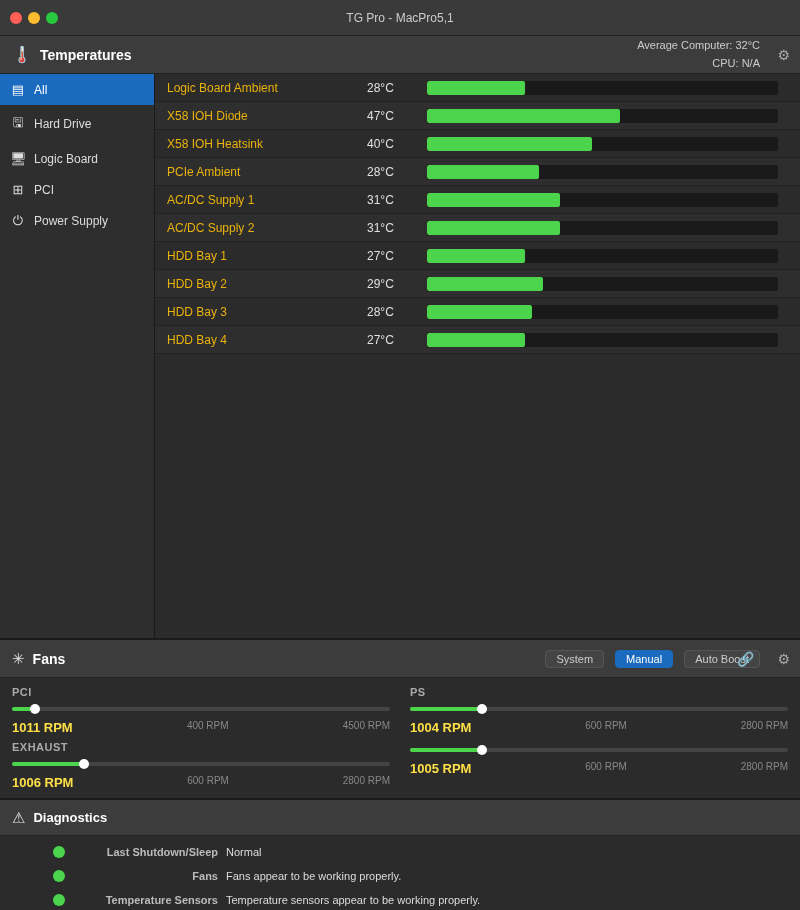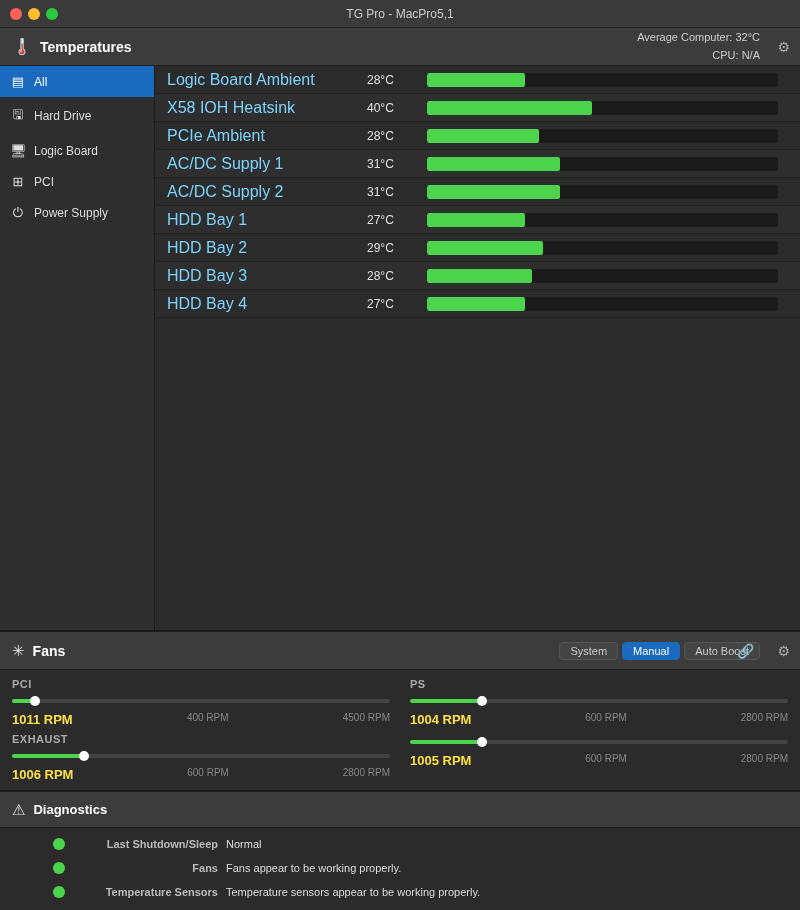--- a/index.html
+++ b/index.html
@@ -9,21 +9,21 @@
       background: #2b2b2b;
       font-family: -apple-system, BlinkMacSystemFont, "Helvetica Neue", Arial, sans-serif;
       color: #e0e0e0;
       font-size: 12px;
       overflow: hidden;
     }
 
     
     .title-bar {
       background: #3a3a3a;
-      height: 28px;
+      height: 36px;
       display: flex;
       align-items: center;
       justify-content: center;
       position: relative;
       border-bottom: 1px solid #222;
     }
     .title-bar-buttons {
       position: absolute;
       left: 10px;
       display: flex;
@@ -137,22 +137,22 @@
       border-bottom: 1px solid #222;
     }
     .temp-row:nth-child(even) {
       background: #2e2e2e;
     }
     .temp-row:nth-child(odd) {
       background: #2b2b2b;
     }
     .temp-name {
       width: 200px;
-      color: #7dd3fc;
-      font-size: 16px;
+      color: #eab308;
+      font-size: 12px;
     }
     .temp-value {
       width: 60px;
       color: #e0e0e0;
       font-size: 12px;
     }
     .temp-bar-container {
       flex: 1;
       height: 14px;
       background: #1a1a1a;
@@ -186,21 +186,21 @@
     }
     .fans-header .title {
       font-size: 14px;
       font-weight: 600;
       color: #fff;
     }
     .fans-controls {
       position: absolute;
       right: 40px;
       display: flex;
-      gap: 4px;
+      gap: 11px;
     }
     .fan-ctrl-btn {
       padding: 2px 10px;
       border-radius: 4px;
       font-size: 11px;
       cursor: pointer;
       border: 1px solid #555;
       background: #444;
       color: #ccc;
     }
@@ -401,20 +401,27 @@
 
       <div class="temp-rows" id="temp-rows-container">
       <div class="temp-row">
       <span class="temp-name">Logic Board Ambient</span>
       <span class="temp-value">28°C</span>
       <div class="temp-bar-container">
         <div class="temp-bar" style="width:28%"></div>
       </div>
     </div>
           <div class="temp-row">
+      <span class="temp-name">X58 IOH Diode</span>
+      <span class="temp-value">47°C</span>
+      <div class="temp-bar-container">
+        <div class="temp-bar" style="width:55%"></div>
+      </div>
+    </div>
+          <div class="temp-row">
       <span class="temp-name">X58 IOH Heatsink</span>
       <span class="temp-value">40°C</span>
       <div class="temp-bar-container">
         <div class="temp-bar" style="width:47%"></div>
       </div>
     </div>
           <div class="temp-row">
       <span class="temp-name">PCIe Ambient</span>
       <span class="temp-value">28°C</span>
       <div class="temp-bar-container">

